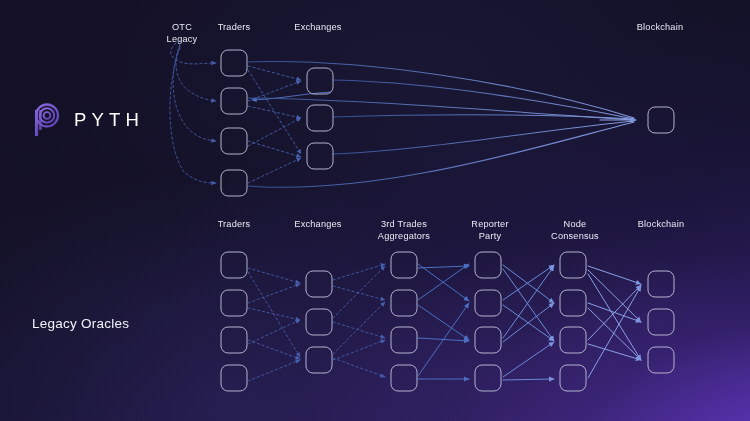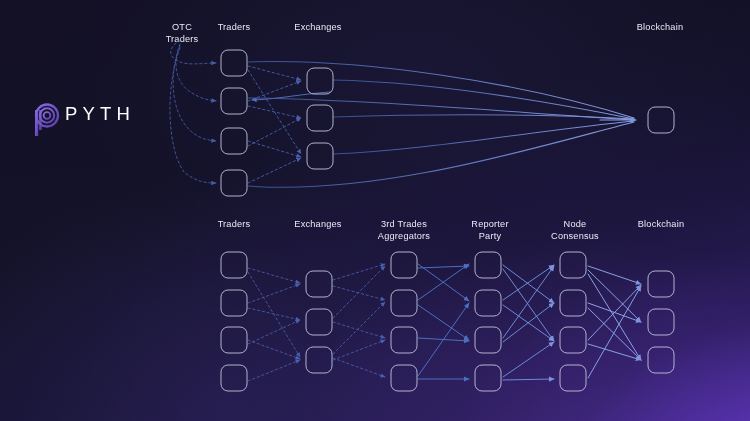--- a/index.html
+++ b/index.html
@@ -17,21 +17,21 @@
       radial-gradient(ellipse 620px 340px at 55% 18%, rgba(26,24,56,0.75) 0%, rgba(18,16,38,0.25) 55%, rgba(16,14,30,0) 82%),
       linear-gradient(160deg, #141126 0%, #141228 38%, #181436 62%, #241a52 85%, #3a2775 100%);
   }
   svg.layer{position:absolute;left:0;top:0;width:750px;height:421px;}
   .lbl{
     position:absolute;color:#e9eaf5;font-size:9.2px;letter-spacing:.2px;
     text-align:center;line-height:11.5px;white-space:pre-line;
     font-family:"Liberation Sans", sans-serif;
   }
   .brand{
-    position:absolute;display:flex;align-items:flex-start;gap:5px;
+    position:absolute;display:flex;align-items:center;gap:14px;
   }
   .brand-word{
     color:#ffffff;font-size:18.5px;letter-spacing:5.2px;font-weight:400;
     font-family:"Liberation Sans", sans-serif;
   }
   .legacy{
     position:absolute;color:#f2f3fa;font-size:13.5px;letter-spacing:.25px;
     font-family:"Liberation Sans", sans-serif;
   }
 </style>
@@ -51,23 +51,24 @@
       <rect x="1" y="7" width="3.2" height="26" fill="url(#lg)"></rect>
       <rect x="5.2" y="7" width="2.6" height="20" fill="url(#lg)" opacity="0.85"></rect>
       <circle cx="13" cy="12.5" r="11" fill="none" stroke="url(#lg)" stroke-width="2.3"></circle>
       <circle cx="13" cy="12.5" r="7.2" fill="none" stroke="url(#lg)" stroke-width="2.1"></circle>
       <circle cx="13" cy="12.5" r="3.4" fill="none" stroke="url(#lg)" stroke-width="1.9"></circle>
       <rect x="1" y="1.6" width="11" height="3.2" fill="none"></rect>
     </svg>
     <span class="brand-word">PYTH</span>
   </div>
 
+  <div class="legacy" style="left:32px;top:316px;">Legacy Oracles</div>
 
   <div class="lbl" style="left:160px;top:22px;width:44px;">OTC
-Traders</div>
+Legacy</div>
   <div class="lbl" style="left:207px;top:22px;width:54px;">Traders</div>
   <div class="lbl" style="left:285px;top:22px;width:66px;">Exchanges</div>
   <div class="lbl" style="left:627px;top:22px;width:66px;">Blockchain</div>
 
   <div class="lbl" style="left:207px;top:219px;width:54px;">Traders</div>
   <div class="lbl" style="left:285px;top:219px;width:66px;">Exchanges</div>
   <div class="lbl" style="left:362px;top:219px;width:84px;">3rd Trades
 Aggregators</div>
   <div class="lbl" style="left:459px;top:219px;width:62px;">Reporter
 Party</div>

